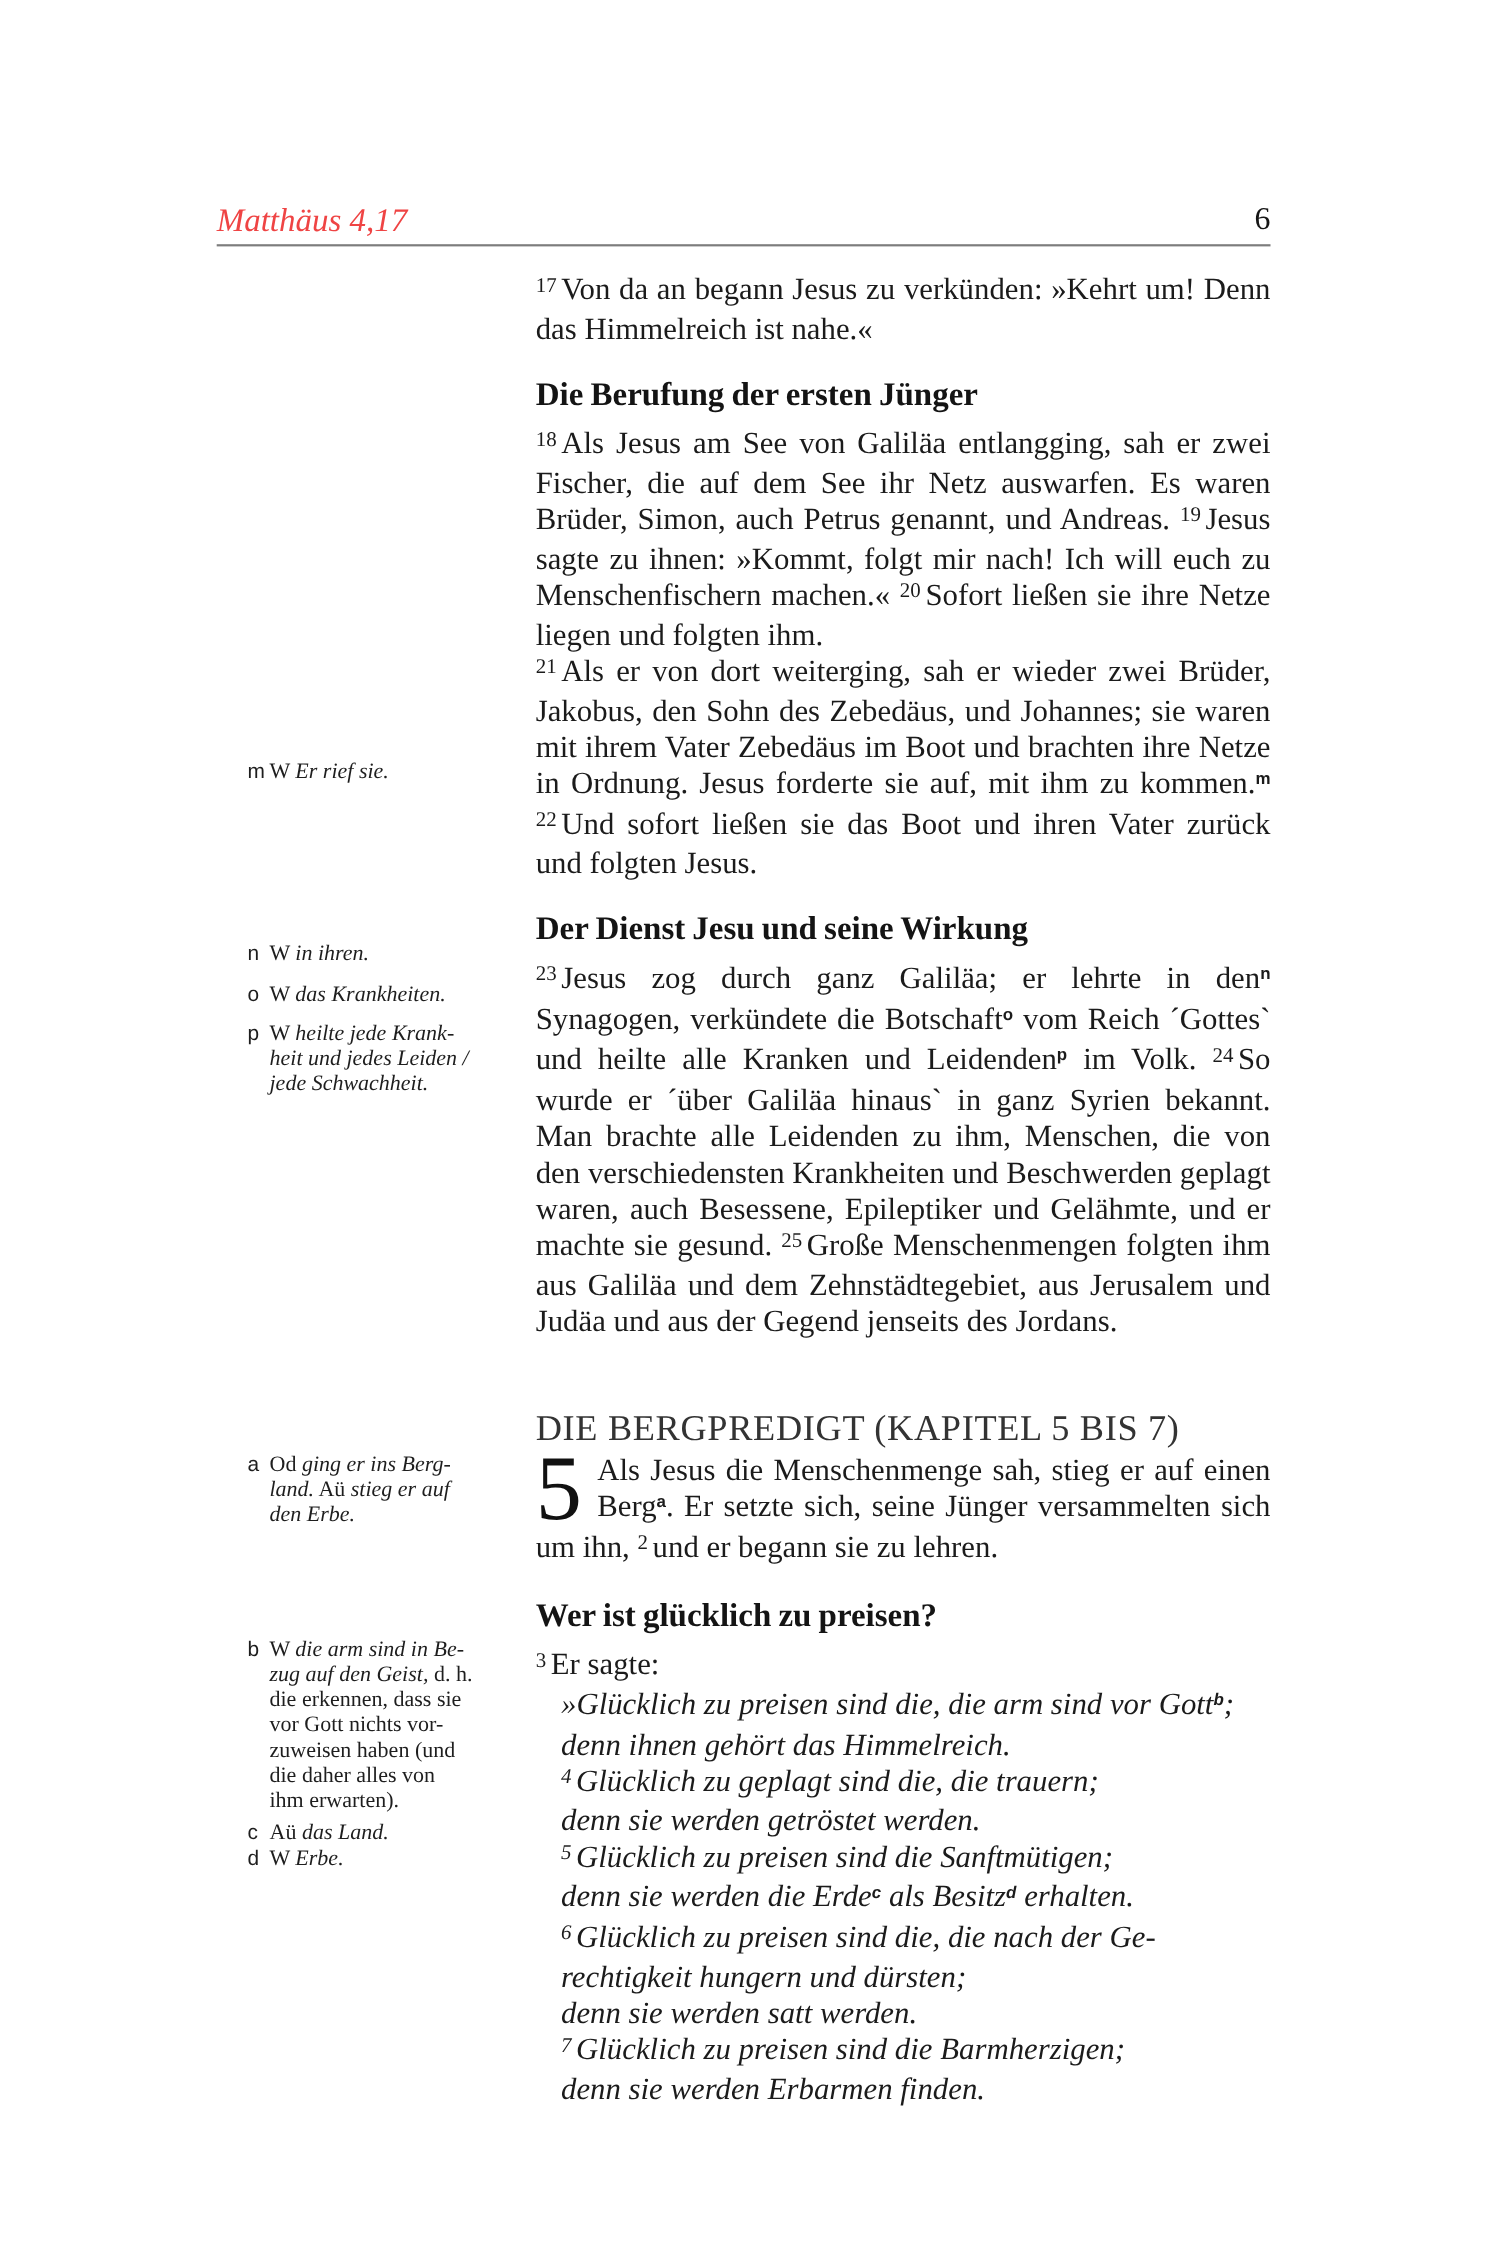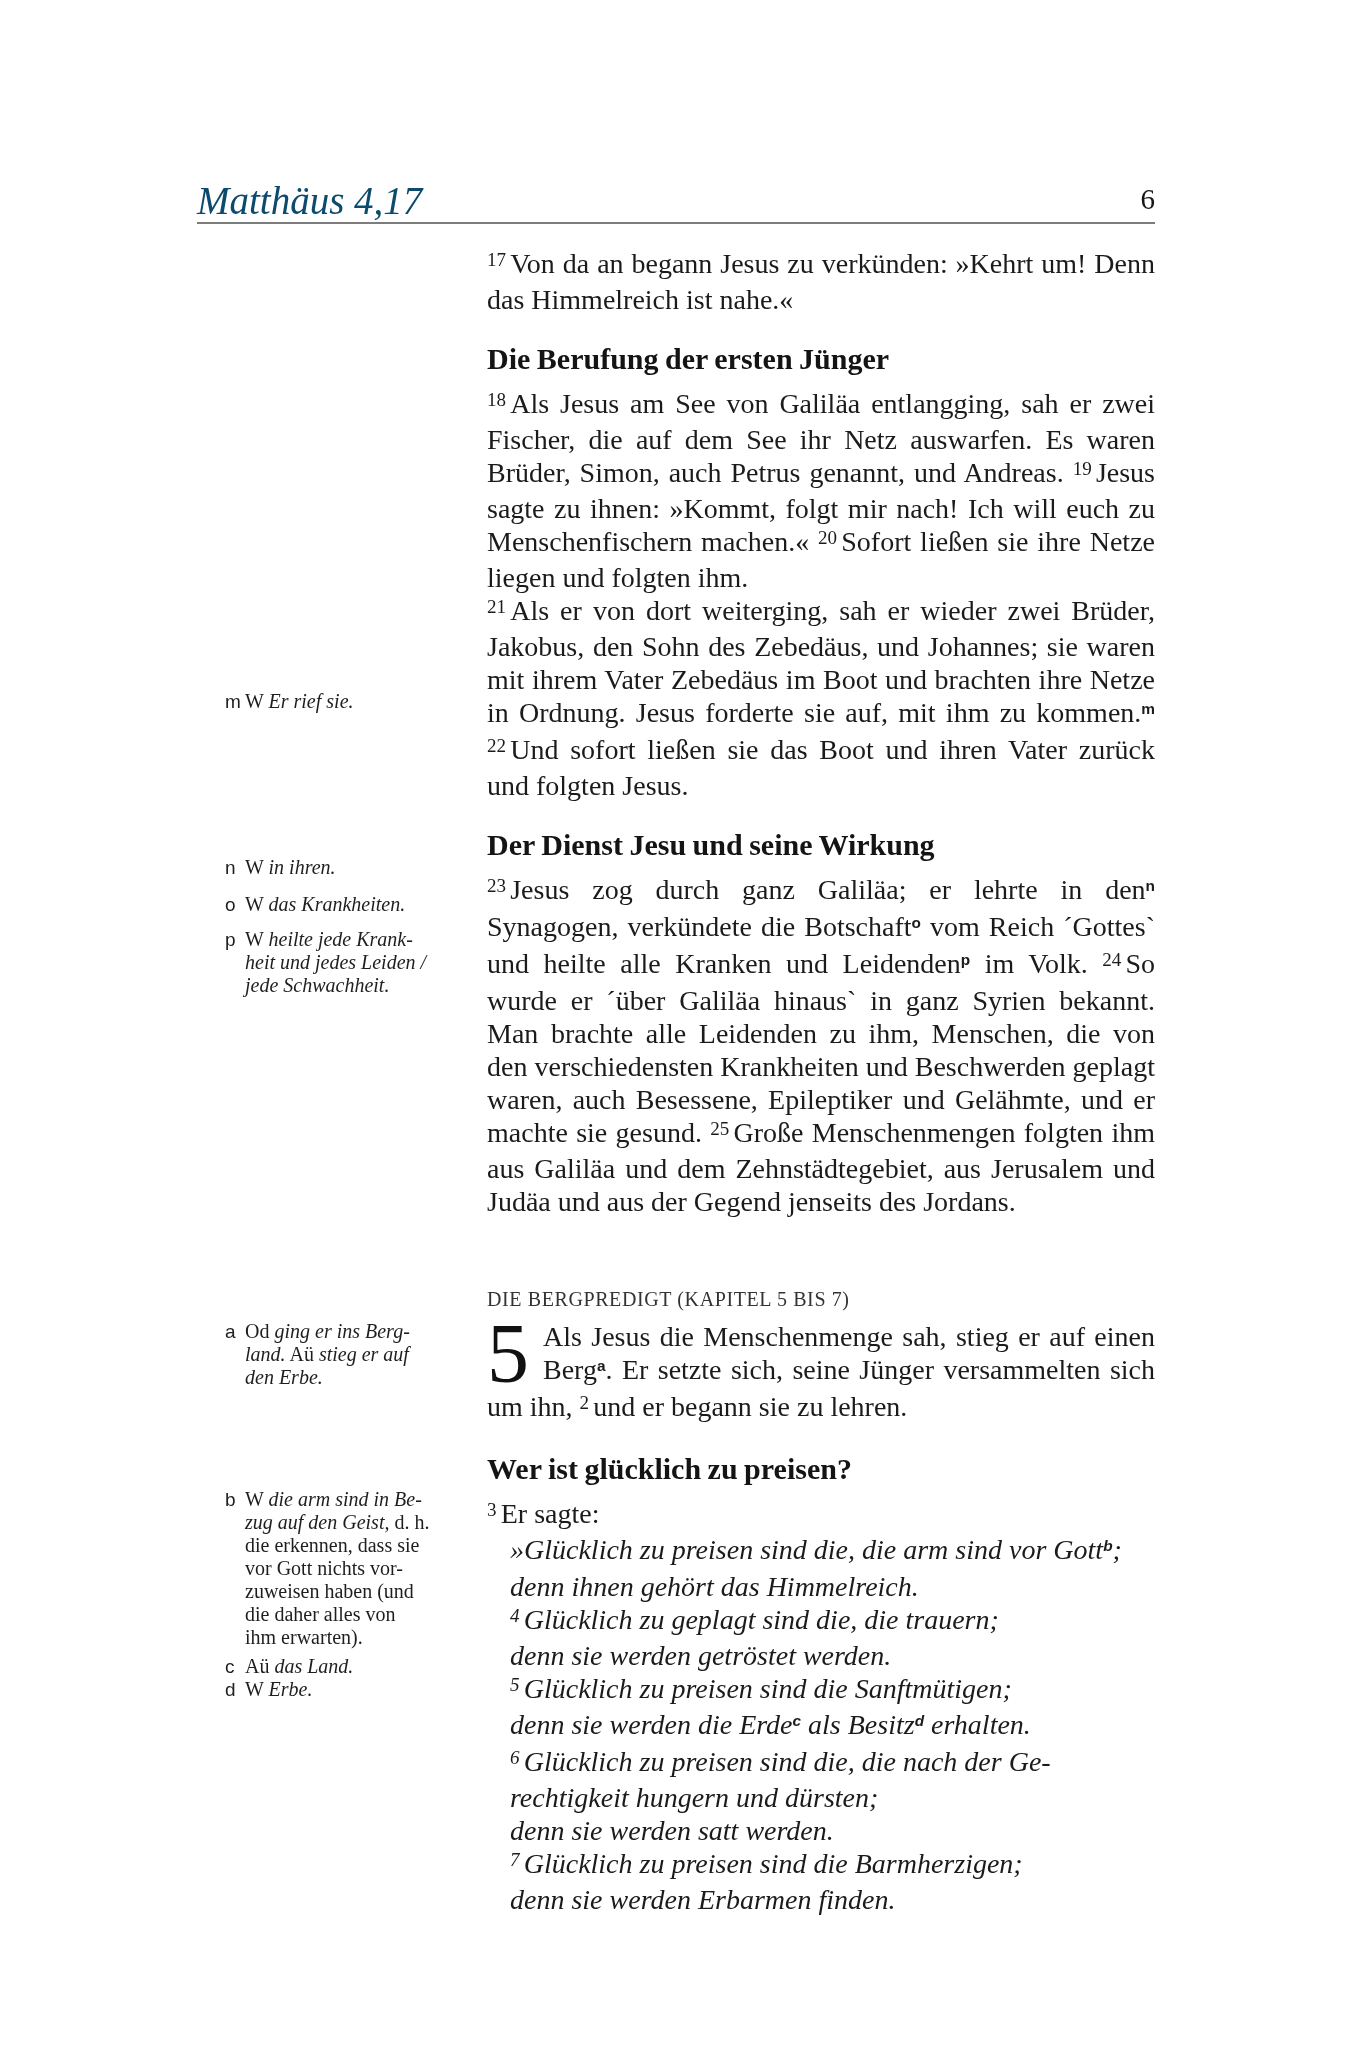--- a/index.html
+++ b/index.html
@@ -7,42 +7,42 @@
     position:relative;
     width:1369px; height:2056px;
     background:#ffffff;
     font-family:"Liberation Serif","DejaVu Serif",serif;
     color:#1b1b1b;
     overflow:hidden;
   }
   
   .running-title {
     position:absolute; left:197px; top:186px;
-    font-style:italic; font-size:39px; line-height:30px; color:#0c4a6e;
+    font-style:italic; font-size:30px; line-height:30px; color:#ef4444;
   }
   .page-number {
     position:absolute; right:214px; top:184px;
     font-size:29px; line-height:30px; color:#161616;
   }
   .head-rule {
     position:absolute; left:197px; top:222px;
     width:958px; height:2px; background:#7d7d7d;
   }
   
   .main {
     position:absolute; left:487px; top:247px; width:668px;
     font-size:28px; line-height:33px;
   }
   .body-p { margin:0; text-align:justify; }
   .pericope-head {
     margin:26px 0 12px; font-size:30px; line-height:33px;
     font-weight:bold; word-spacing:-1px; color:#141414;
   }
   .section-head {
-    margin:65px 0 4px; font-size:20px; line-height:33px;
+    margin:65px 0 4px; font-size:33px; line-height:33px;
     letter-spacing:0.6px; color:#333333;
   }
   .chapter-p { margin:0; text-align:justify; }
   .dropcap {
     float:left; font-size:84px; line-height:62px;
     padding:3px 14px 0 0; color:#111;
   }
   .poetry { padding-left:23px; }
   .poetry-line { white-space:nowrap;font-style:italic; }
   

